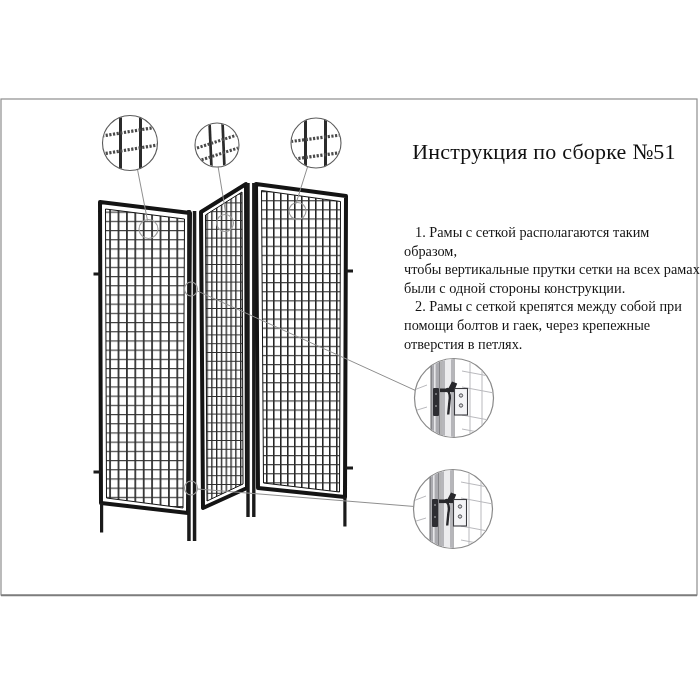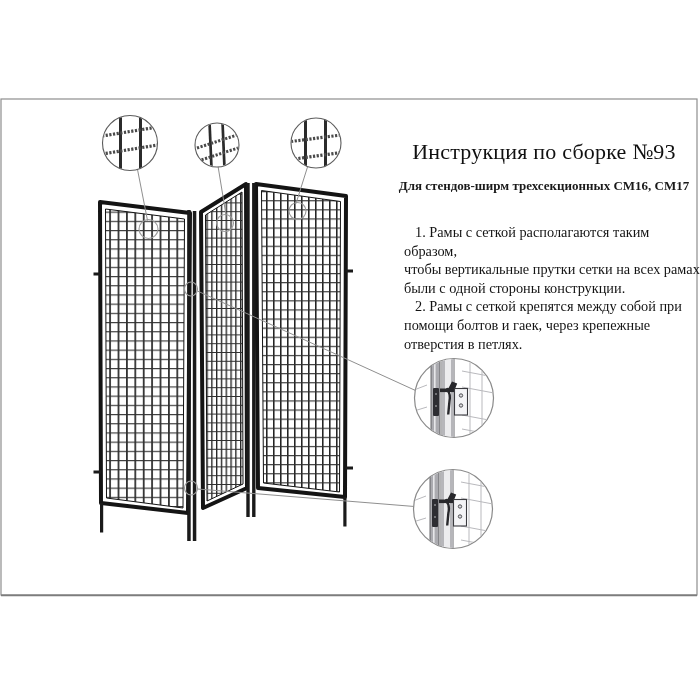--- a/index.html
+++ b/index.html
@@ -173,22 +173,21 @@
       </g>
     </g>
     <g>
       <circle cx="453" cy="509" r="39.5" fill="#ffffff" stroke="#8a8a8a" stroke-width="1.2"></circle>
       <g clip-path="url(#clipHB)">
         <use href="#hinge-hw" transform="translate(453,509)"></use>
       </g>
     </g>
   </svg>
 
-  <div class="textcol" id="title">Инструкция по сборке №93</div>
-  <div class="textcol" id="subtitle">Для стендов-ширм трехсекционных СМ16, СМ17</div>
+  <div class="textcol" id="title">Инструкция по сборке №51</div>
   <div class="textcol instructions">
     <p class="instr-item">1. Рамы с сеткой располагаются таким образом,
 чтобы вертикальные прутки сетки на всех рамах
 были с одной стороны конструкции.</p>
     <p class="instr-item">2. Рамы с сеткой крепятся между собой при
 помощи болтов и гаек, через крепежные
 отверстия в петлях.</p>
   </div>
 
 </div>

